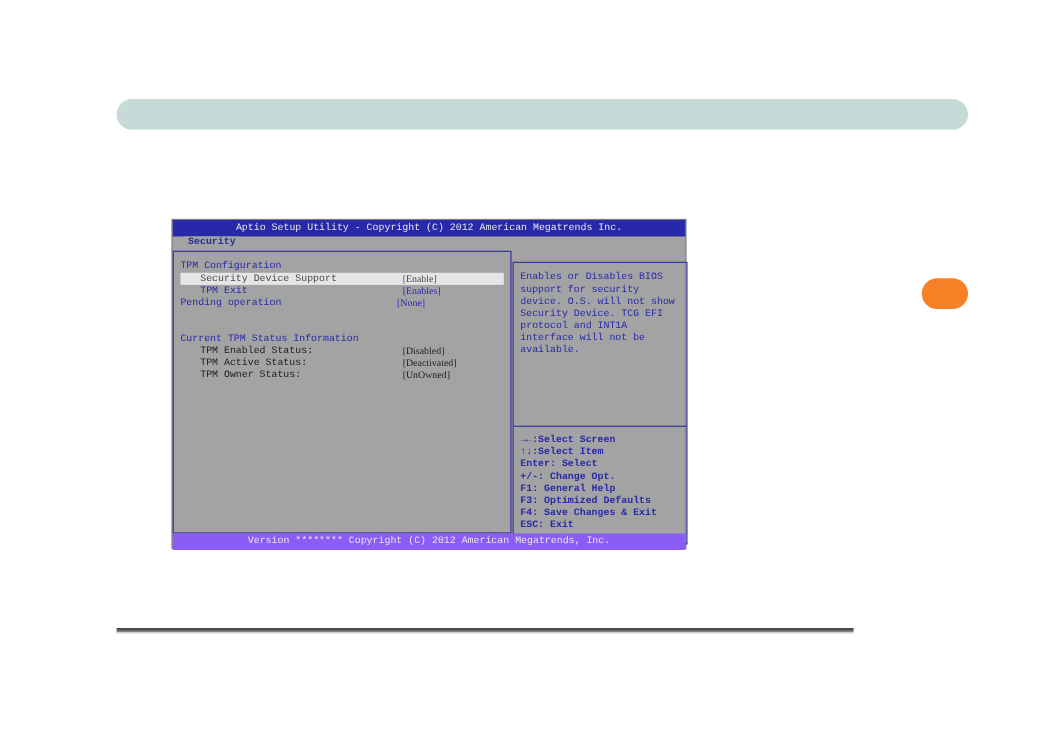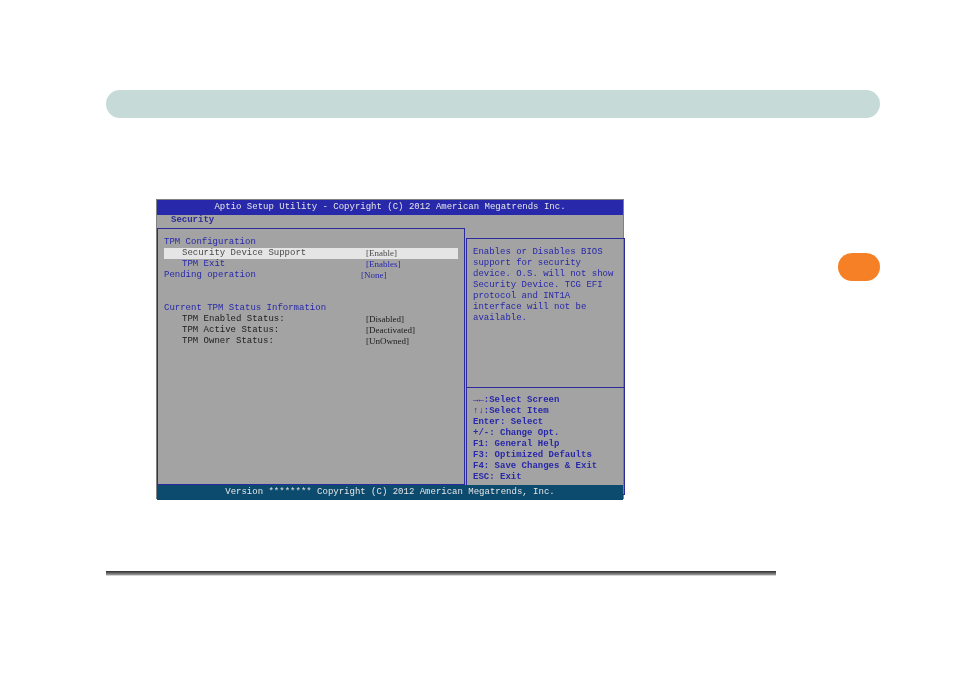--- a/index.html
+++ b/index.html
@@ -24,21 +24,21 @@
   .bios-keys { position: absolute; left: 6px; top: 156px; width: 148px; color: #2828aa; font-weight: bold; }
   .row { display: flex; }
   .rlabel { width: 185px; white-space: pre; }
   .rval { width: 100px; font-family: Liberation Serif, serif; }
   .grp-title { color: #2828aa; }
   .sel { background: #e5e5e5; }
   .sel .rlabel-text { color: #4a4a4a; }
   .sel .rval { color: #4a4a4a; }
   .blue-val { color: #2828aa; }
   .indent { padding-left: 18px; gap: 14px; }
-  .bios-footer { position: absolute; left: 0; top: 285px; width: 100%; height: 15px; background: #0c4a6e; color: #e6e6e6; text-align: center; padding-top: 2px; }
+  .bios-footer { position: absolute; left: 0; top: 285px; width: 100%; height: 15px; background: #8b5cf6; color: #e6e6e6; text-align: center; padding-top: 2px; }
 </style>
 </head>
 <body>
 <div class="page">
 
   <div class="teal-bar"></div>
   <div class="pill"></div>
   <div class="hr"></div>
 
   <div class="bios">

